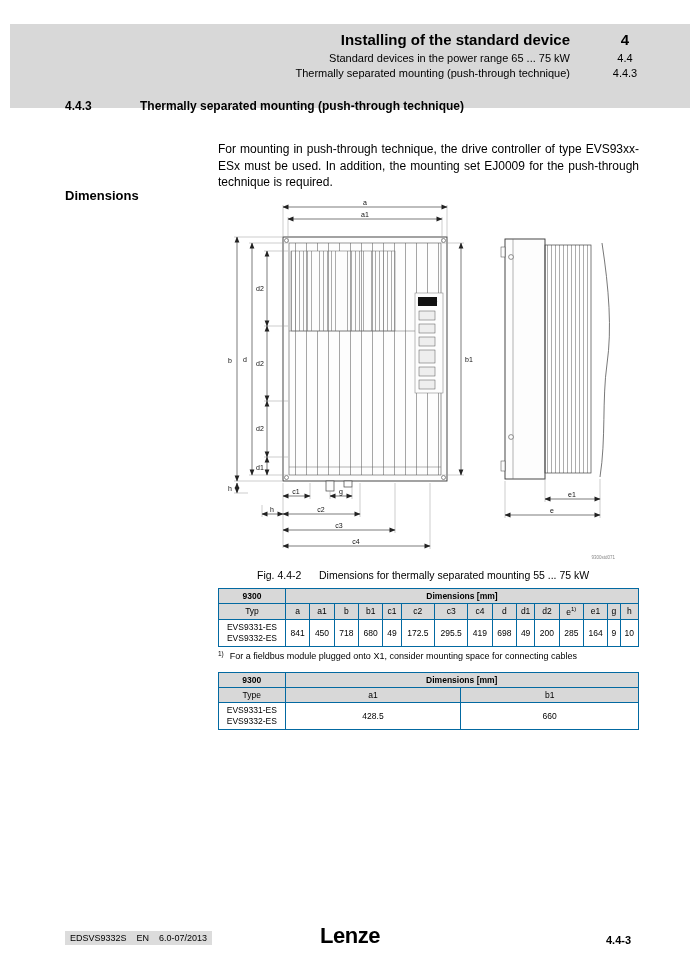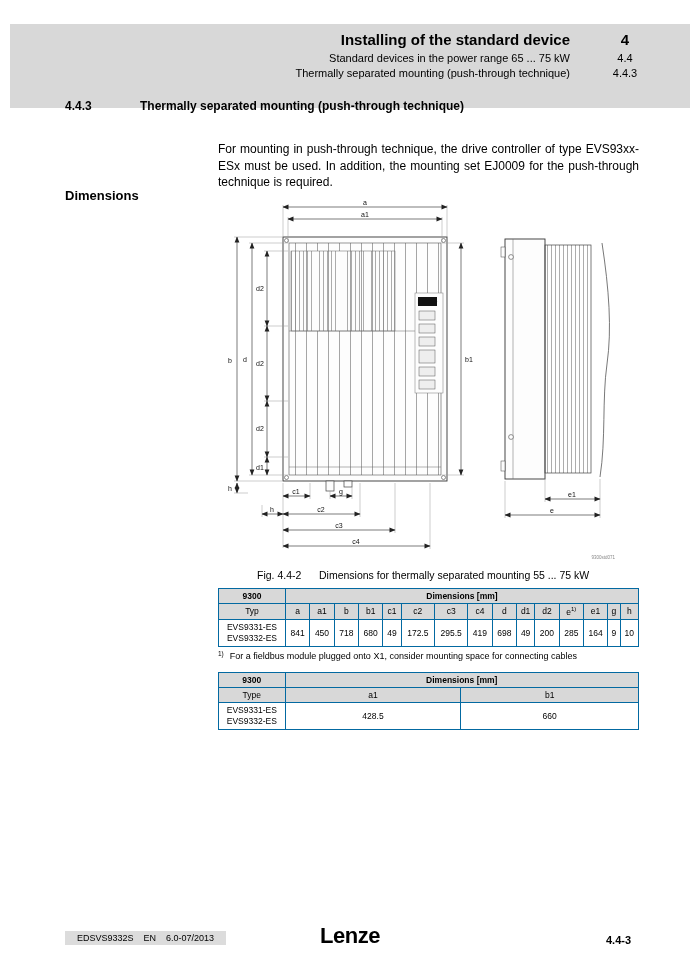--- a/index.html
+++ b/index.html
@@ -52,21 +52,21 @@
   .table2 table{width:421px;}
   .table2 td.c-a1{width:176px;}
   .table2 td.c-b1{width:178px;}
 
   
   .footnote{position:absolute;left:218px;top:651px;font-size:9px;display:flex;}
   .footnote .fn-marker{font-size:6.5px;vertical-align:top;margin-right:6px;position:relative;top:-1px;}
 
   
   .doc-id{position:absolute;left:65px;top:931px;background:#dcdcdc;font-size:9px;
-          padding:2px 12px;display:flex;gap:10px;}
+          padding:2px 5px;display:flex;gap:10px;}
   .logo{position:absolute;left:0;right:0;top:923px;text-align:center;font-size:22px;
         font-weight:bold;letter-spacing:-0.5px;}
   .pagenum{position:absolute;left:606px;top:934px;font-size:11px;font-weight:bold;}
 
   
   svg text{font-size:7px;fill:#111;font-family:"Liberation Sans",sans-serif;}
   svg .dim{stroke:#222;stroke-width:0.6;marker-start:url(#ms);marker-end:url(#me);}
   svg .ext{stroke:#999;stroke-width:0.5;}
   svg .out{stroke:#333;stroke-width:0.9;fill:#fdfdfd;}
   svg .thin{stroke:#666;stroke-width:0.5;fill:none;}

